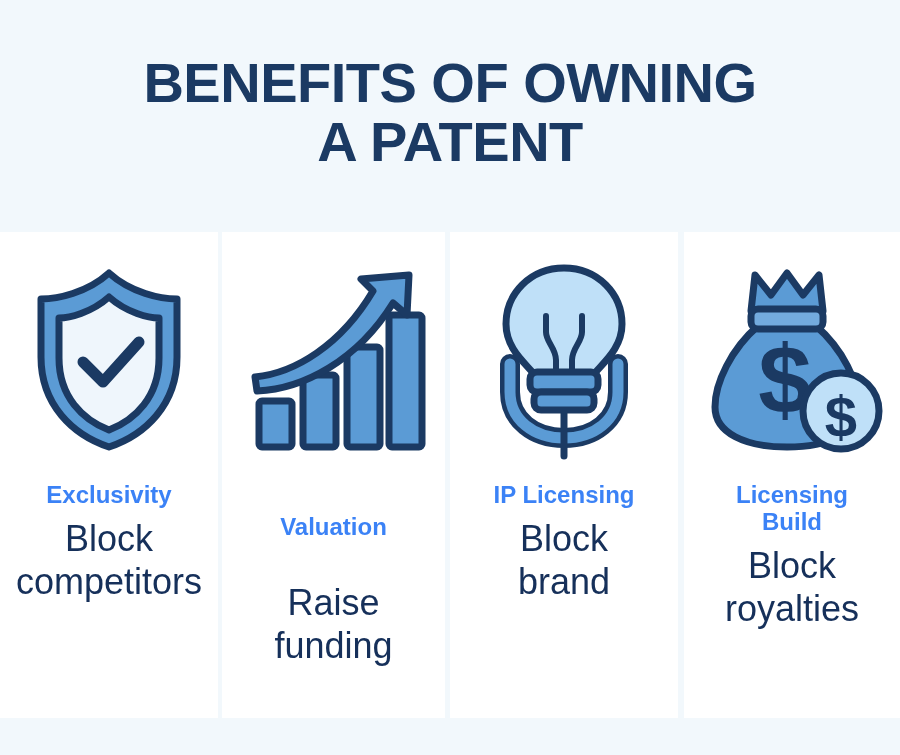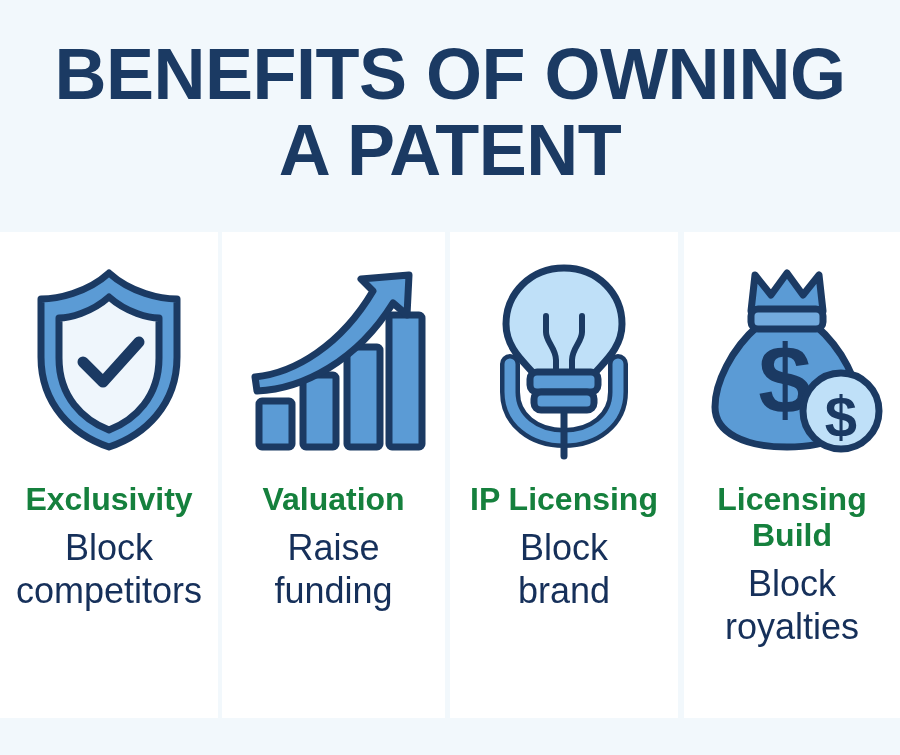--- a/index.html
+++ b/index.html
@@ -33,21 +33,21 @@
     display: flex;
     align-items: center;
     justify-content: center;
     flex: 0 0 232px;
   }
 
   .title {
     color: #1B3A63;
     font-family: "Liberation Sans", sans-serif;
     font-weight: bold;
-    font-size: 72px;
+    font-size: 56px;
     line-height: 1.06;
     letter-spacing: -0.5px;
     text-align: center;
     text-transform: uppercase;
     width: 840px;
     padding-bottom: 8px;
   }
   .title-line { display: block; white-space: nowrap; }
 
   
@@ -63,37 +63,37 @@
     position: absolute;
     top: 0;
     height: 486px;
     background: #FFFFFF;
     display: flex;
     flex-direction: column;
     align-items: center;
   }
 
   .card-1 { left: 0px;   width: 218px; }
-  .card-2 { left: 222px; width: 223px; }
+  .card-2 { left: 222px; width: 223px; gap: 32px; }
   .card-3 { left: 450px; width: 228px; }
   .card-4 { left: 684px; width: 216px; }
 
   .icon-slot {
     height: 250px;
     width: 100%;
     display: flex;
     align-items: center;
     justify-content: center;
     padding-top: 6px;
   }
 
   .card-title {
-    color: #15803d;
+    color: #3b82f6;
     font-weight: bold;
-    font-size: 32px;
+    font-size: 24px;
     line-height: 1.12;
     text-align: center;
     white-space: nowrap;
   }
   .card-title.wrap { white-space: normal; }
 
   .card-desc {
     color: #16305A;
     font-weight: normal;
     font-size: 36px;

